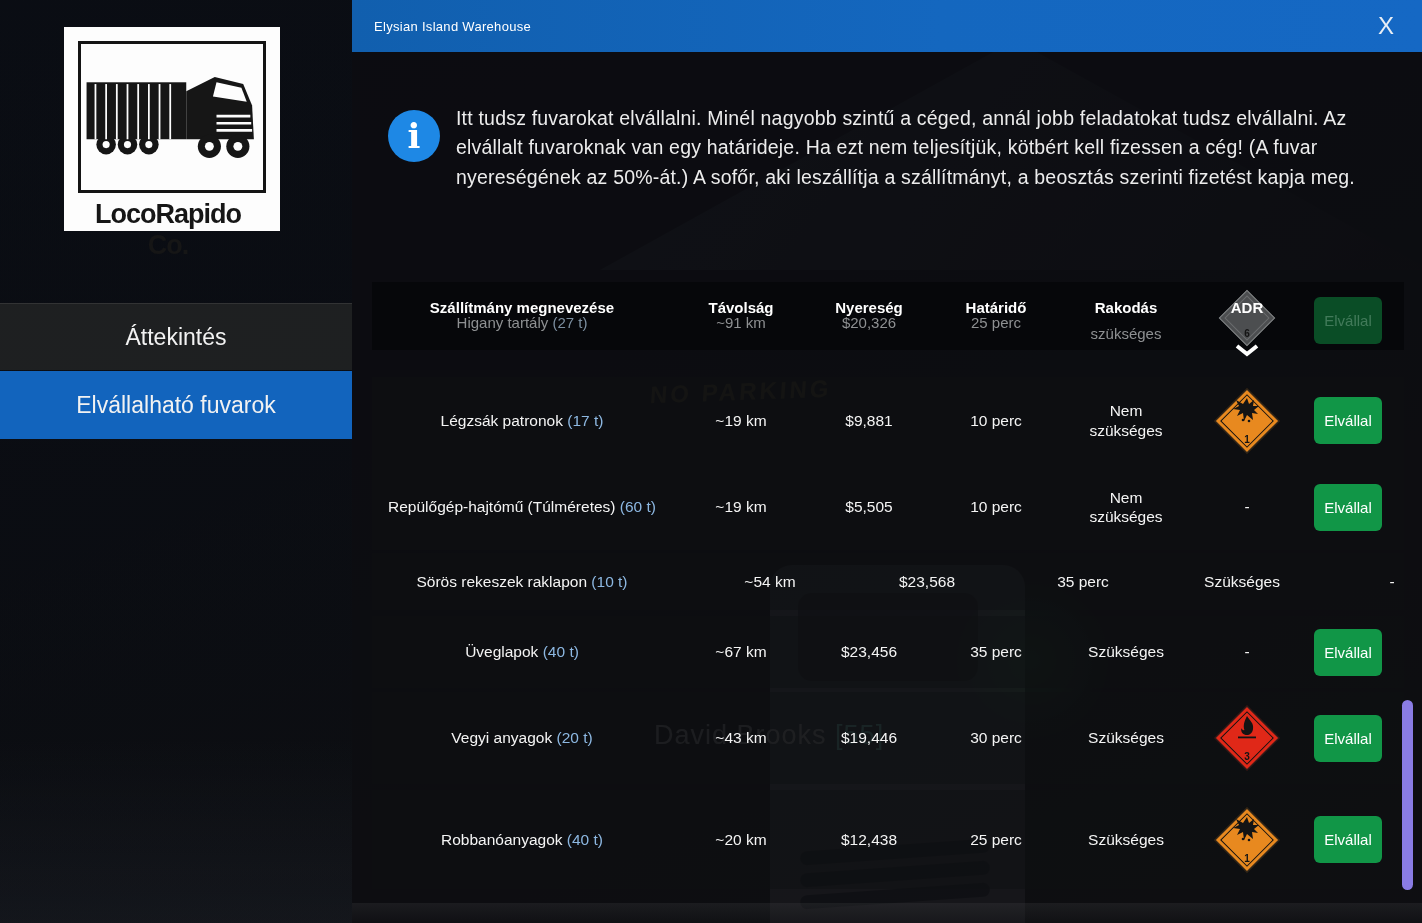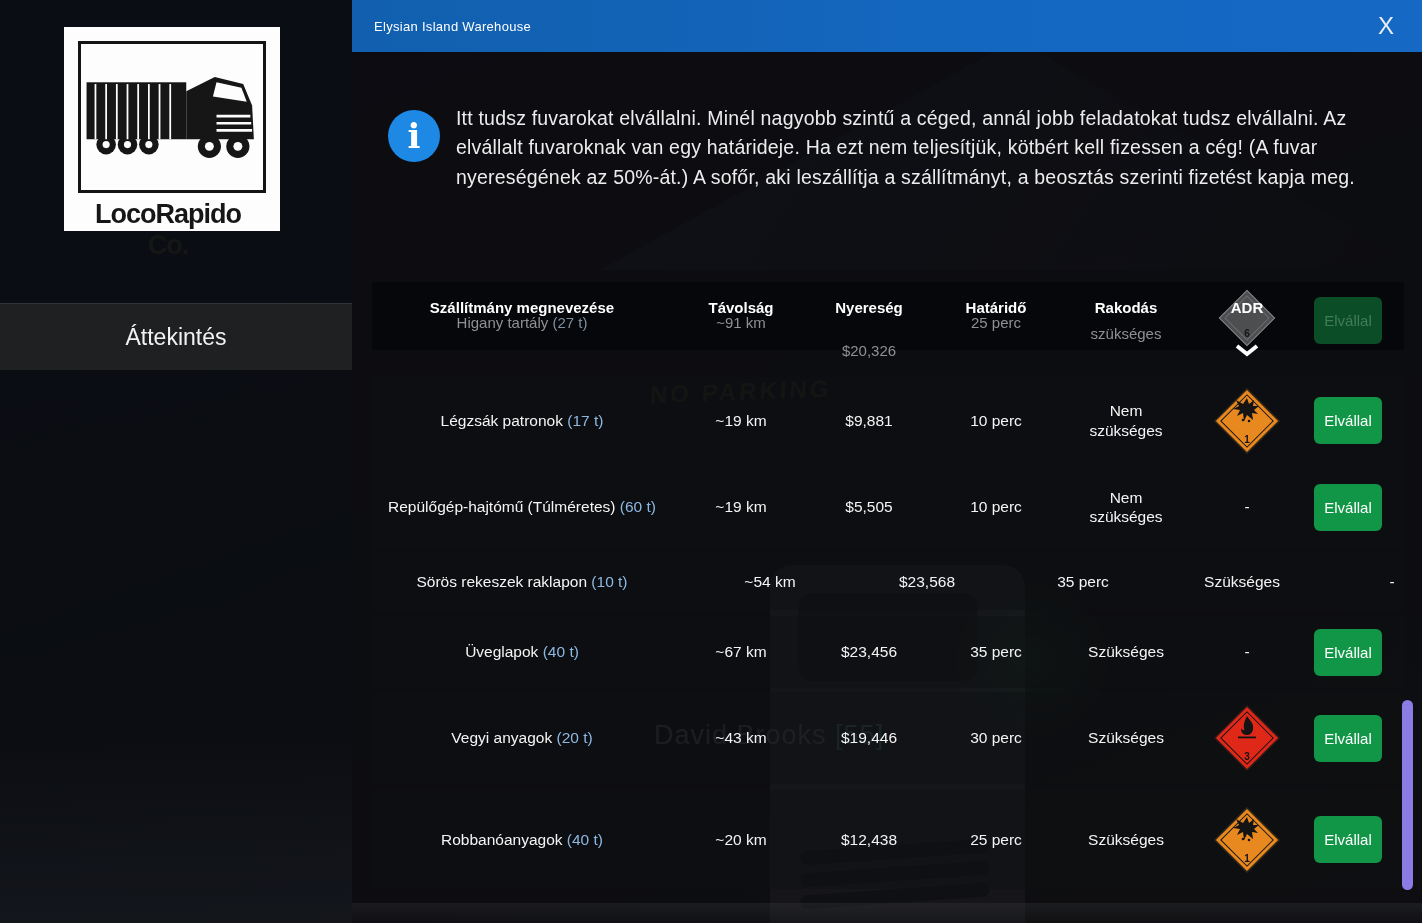--- a/index.html
+++ b/index.html
@@ -164,20 +164,23 @@
           <circle cx="74" cy="106" r="4" fill="#fdfdfd"></circle>
             <circle cx="142" cy="108" r="5" fill="#fdfdfd"></circle>
           <circle cx="174" cy="108" r="5" fill="#fdfdfd"></circle>
         </svg>
       </div>
       <div class="logo-text">LocoRapido Co.</div>
     </div>
     <div class="menu-item inactive">
       <span>Áttekintés</span>
     </div>
+    <div class="menu-item active">
+      <span>Elvállalható fuvarok</span>
+    </div>
   </div>
 
   <div class="panel">
     <div class="bottom-band"></div>
 
     <div class="titlebar">
       <div class="title">Elysian Island Warehouse</div>
       <div class="close">X</div>
     </div>
 
@@ -193,21 +196,21 @@
       <div class="hlabel" style="left:369px;">Távolság</div>
       <div class="hlabel" style="left:497px;">Nyereség</div>
       <div class="hlabel" style="left:624px;">Határidő</div>
       <div class="hlabel" style="left:754px;">Rakodás</div>
 
       <div class="dim-text" style="left:150px; top:32px;">
         <span>Higany tartály</span>
         <span class="wt">(27 t)</span>
       </div>
       <div class="dim-text" style="left:369px; top:32px;">~91 km</div>
-      <div class="dim-text" style="left:497px; top:32px;margin-top:28px;">$20,326</div>
+      <div class="dim-text" style="left:497px; top:32px;">$20,326</div>
       <div class="dim-text" style="left:624px; top:32px;">25 perc</div>
       <div class="dim-text" style="left:754px; top:43px;">szükséges</div>
 
       <div class="adr-header-wrap" style="left:845px;">
         <div class="adr gray">
           <div class="sq"></div>
           <div class="num">6</div>
         </div>
       </div>
       <div class="hlabel" style="left:875px;">ADR</div>

